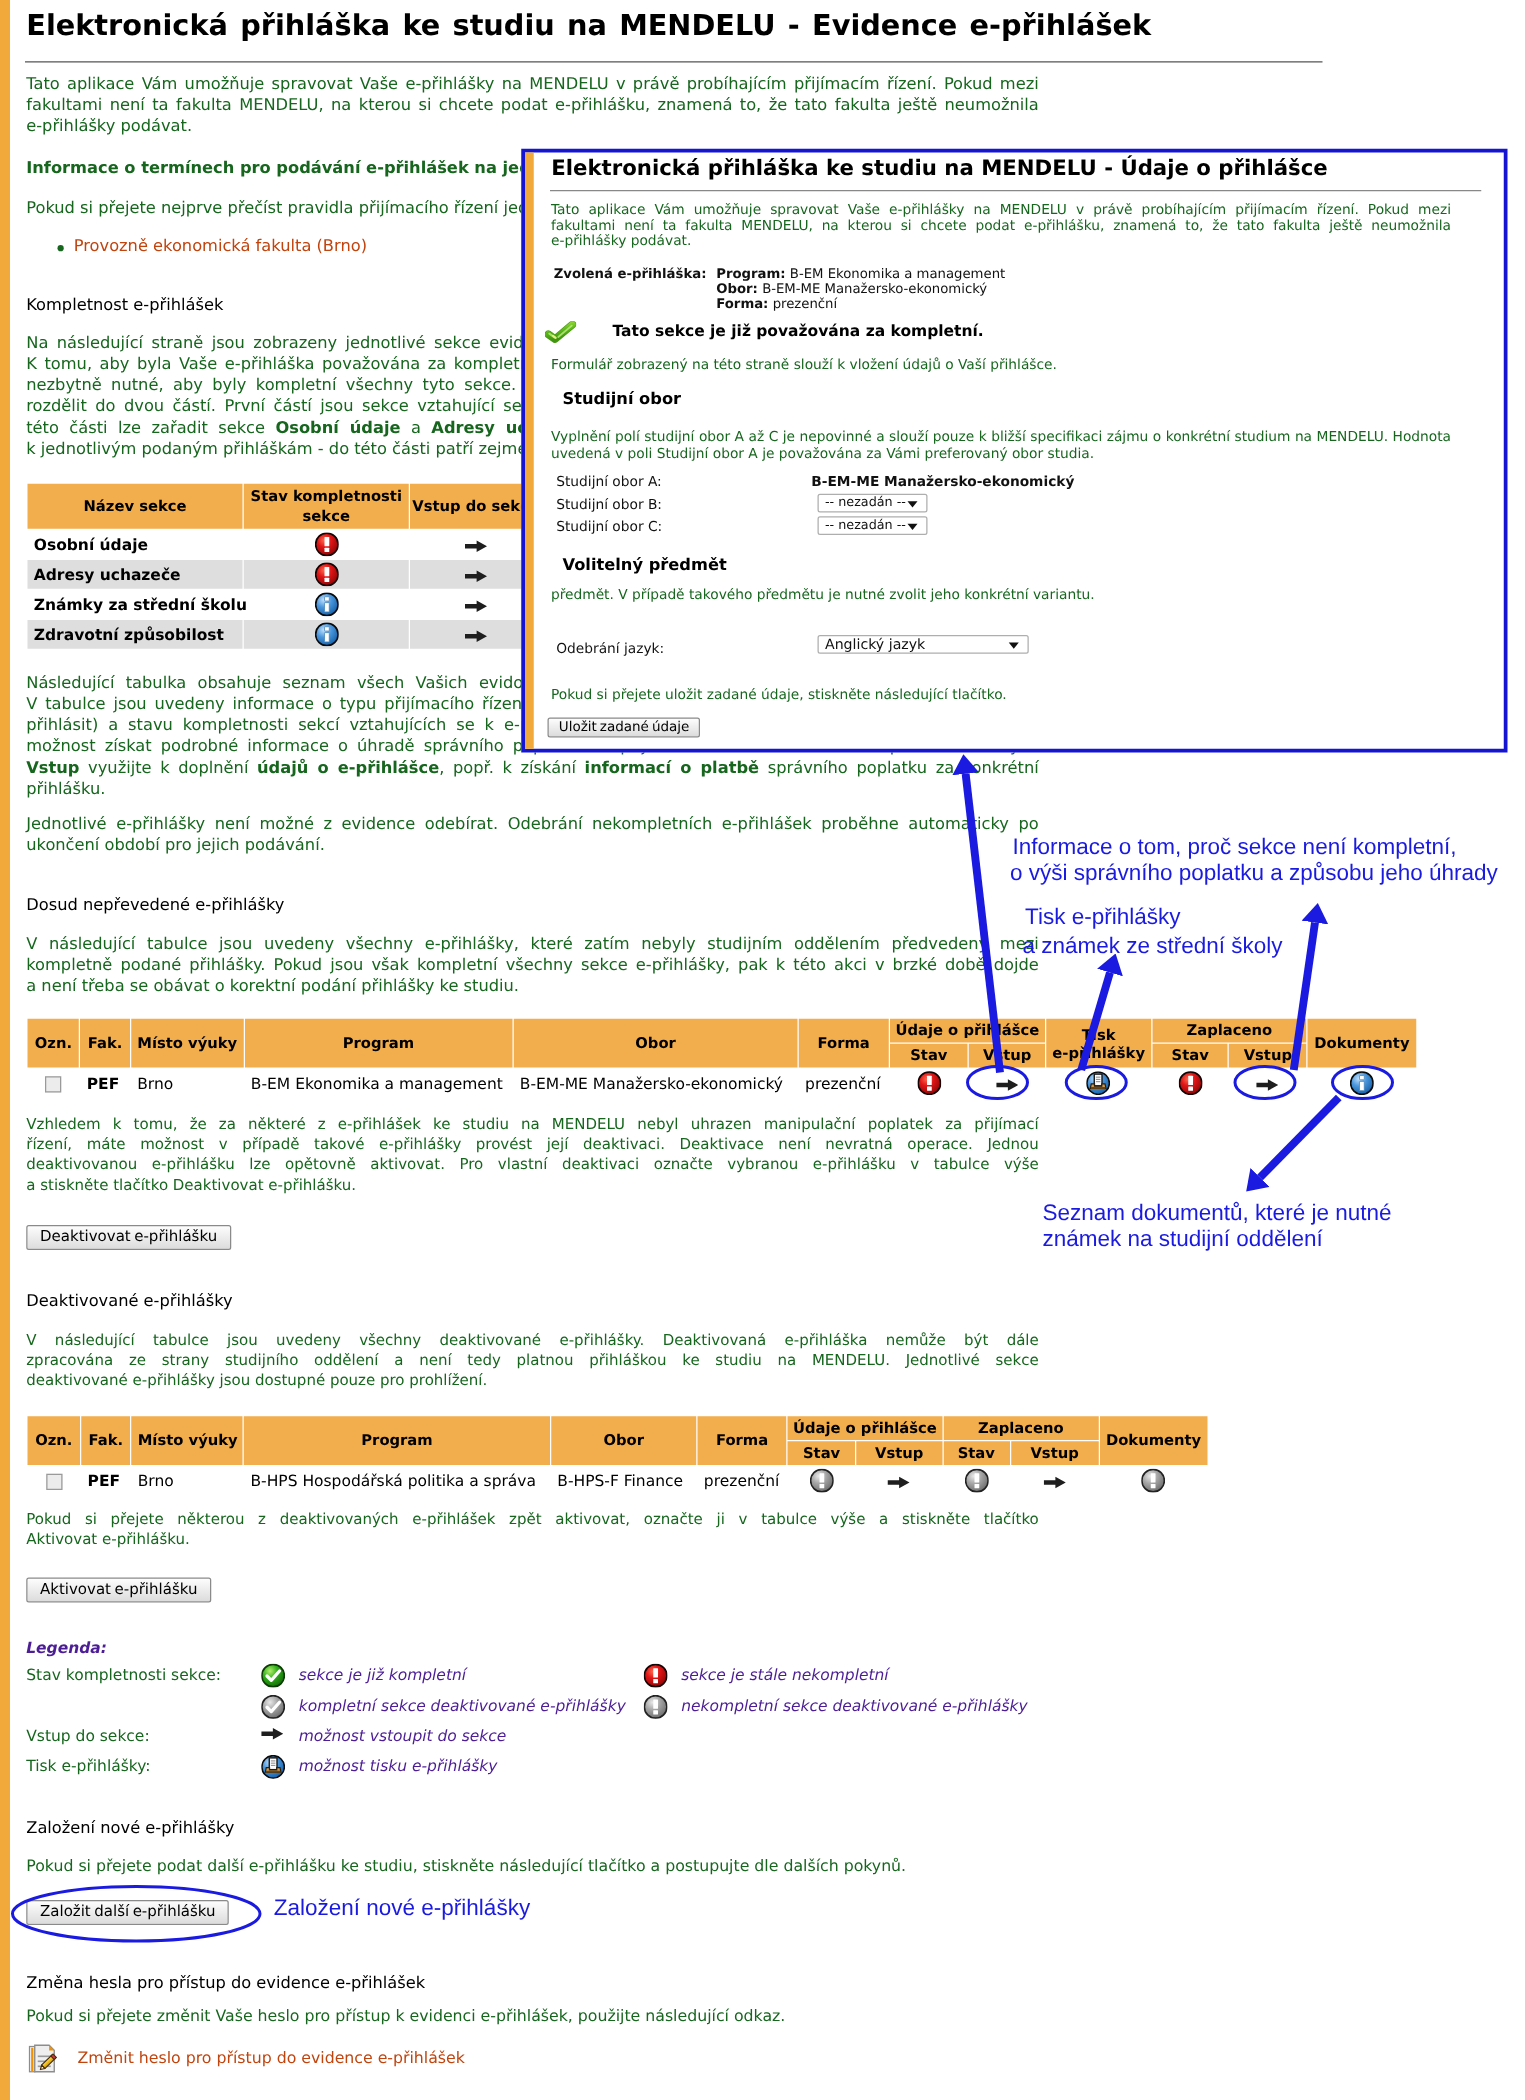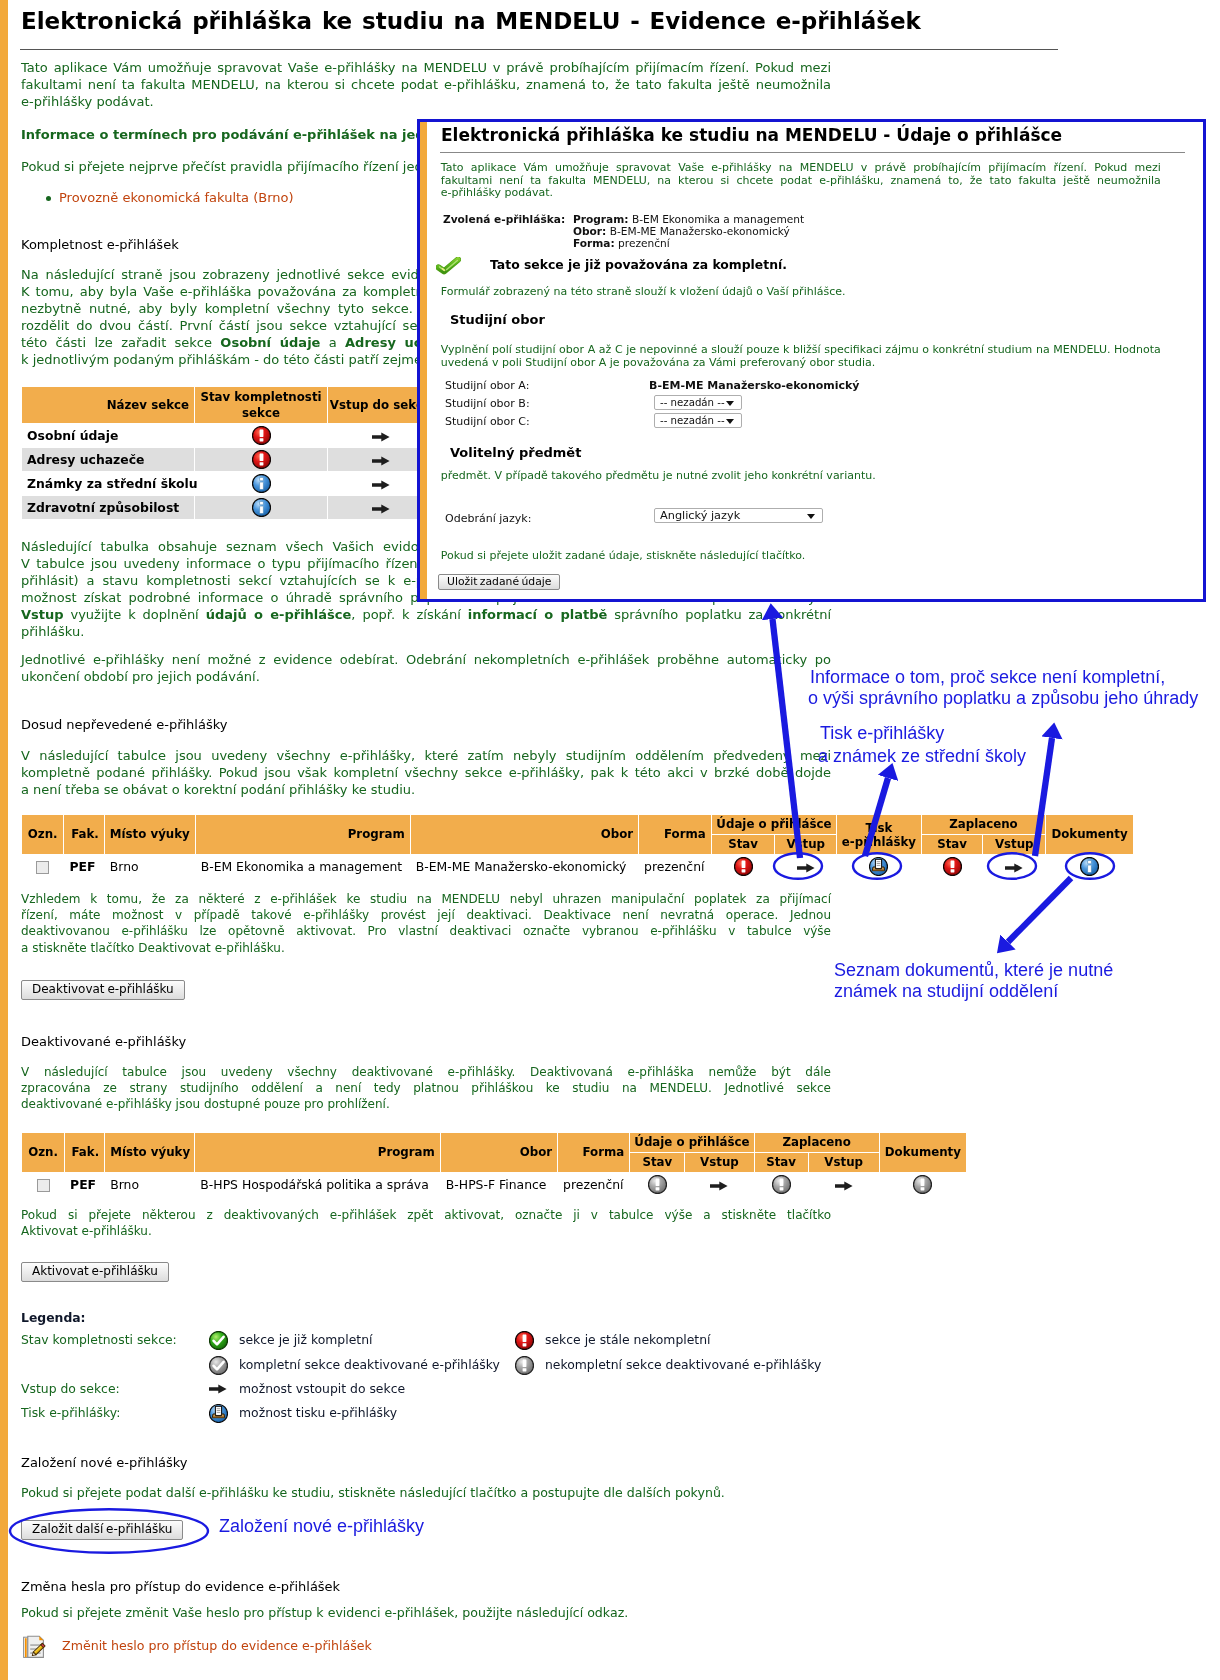--- a/index.html
+++ b/index.html
@@ -10,21 +10,21 @@
   .blk{position:absolute;left:21px;width:810px;}
   .ln{line-height:17px;color:#16661e;text-align:justify;text-align-last:justify;}
   .ln.l{text-align-last:left;}
   .sm .ln{font-size:12px;line-height:16.2px;}
   b.gh{font-weight:bold;color:#16661e;}
   .bh{font-weight:normal;color:#000;font-size:13px;line-height:17px;}
   ul.fl{margin:0;padding:0;list-style:none;}
   ul.fl li{position:relative;line-height:17px;color:#c1440e;padding-left:38px;}
   ul.fl li:before{content:"";position:absolute;left:25px;top:7px;width:5px;height:5px;border-radius:50%;background:#16661e;}
   .tbl{position:absolute;border-collapse:separate;border-spacing:1px;font-size:12.4px;color:#000;table-layout:fixed;}
-  .tbl th{background:#f2ad4c;font-weight:bold;color:#000;text-align:right;padding:2px 5px;vertical-align:middle;line-height:15px;font-size:11.8px;white-space:nowrap;}
+  .tbl th{background:#f2ad4c;font-weight:bold;color:#000;text-align:center;padding:2px 5px;vertical-align:middle;line-height:15px;font-size:11.8px;white-space:nowrap;}
   .tbl td{padding:1px 5px;color:#000;background:#fff;vertical-align:middle;white-space:nowrap;line-height:17px;font-size:12.4px;}
   .tbl tr.alt td{background:#dedede;}
   .tbl th.c,.tbl td.c{text-align:center;padding-left:1px;padding-right:1px;}
   .ic{vertical-align:middle;display:inline-block;}
   .btn{position:absolute;font-family:"DejaVu Sans",sans-serif;font-size:12px;color:#000;background:linear-gradient(#fdfdfd,#dcdcdc);border:1px solid #8a8a8a;border-radius:2px;padding:1px 10px 2px;line-height:15px;white-space:nowrap;word-spacing:-1px;}
   .ov{position:absolute;left:417px;top:119px;width:789px;height:483px;border:3px solid #1414d2;background:#fff;box-sizing:border-box;}
   .ovbar{position:absolute;left:0;top:0;bottom:0;width:7px;background:#f2a93b;}
   .ovt{position:absolute;left:21px;top:4px;font-size:17px;font-weight:bold;color:#000;line-height:19px;white-space:nowrap;}
   .ovrule{position:absolute;left:20px;top:30px;width:745px;height:1px;background:#888;}
   .ovb{position:absolute;left:20.8px;width:720px;}
@@ -33,21 +33,21 @@
   .ovlab{position:absolute;font-size:11px;color:#111;white-space:nowrap;}
   .ovbold{position:absolute;font-size:11px;color:#111;font-weight:bold;white-space:nowrap;}
   .ovsel{font-size:10.6px;}
   .sel{position:absolute;box-sizing:border-box;border:1px solid #aeaeae;background:#fff;font-size:10.2px;color:#111;padding:0 20px 0 5px;white-space:nowrap;border-radius:2px;display:flex;align-items:center;}
   .sel:after{content:"";position:absolute;right:7px;top:50%;margin-top:-2px;border-left:4.5px solid transparent;border-right:4.5px solid transparent;border-top:5px solid #111;}
   .ovbtn{position:absolute;font-size:10.8px;color:#000;background:linear-gradient(#fdfdfd,#dcdcdc);border:1px solid #8a8a8a;border-radius:2px;padding:1px 8px 2px;line-height:11px;white-space:nowrap;word-spacing:-1px;}
   .ann{position:absolute;color:#1a1ae0;font-size:18px;font-family:"Liberation Sans",sans-serif;line-height:20.6px;white-space:pre;}
   svg.ovl{position:absolute;left:0;top:0;width:1220px;height:1680px;pointer-events:none;overflow:visible;}
   .cbx{width:13px;height:13px;border:1px solid #9a9a9a;background:#ececec;display:inline-block;vertical-align:middle;box-sizing:border-box;}
   .lg{position:absolute;font-size:12.4px;color:#16661e;white-space:nowrap;line-height:17px;}
-  .lgt{position:absolute;font-size:12.4px;color:#0f172a;white-space:nowrap;line-height:17px;}
+  .lgt{position:absolute;font-size:12.4px;color:#4c1d95;white-space:nowrap;line-height:17px;font-style:italic;}
   .lnk{position:absolute;font-size:12.6px;color:#c1440e;white-space:nowrap;}
 </style>
 </head>
 <body>
 
 <svg width="0" height="0" style="position:absolute" aria-hidden="true">
     <defs>
  <radialGradient id="gRed" cx="38%" cy="32%" r="72%">
    <stop offset="0%" stop-color="#ff6a50"></stop>
         <stop offset="42%" stop-color="#e01616"></stop>

